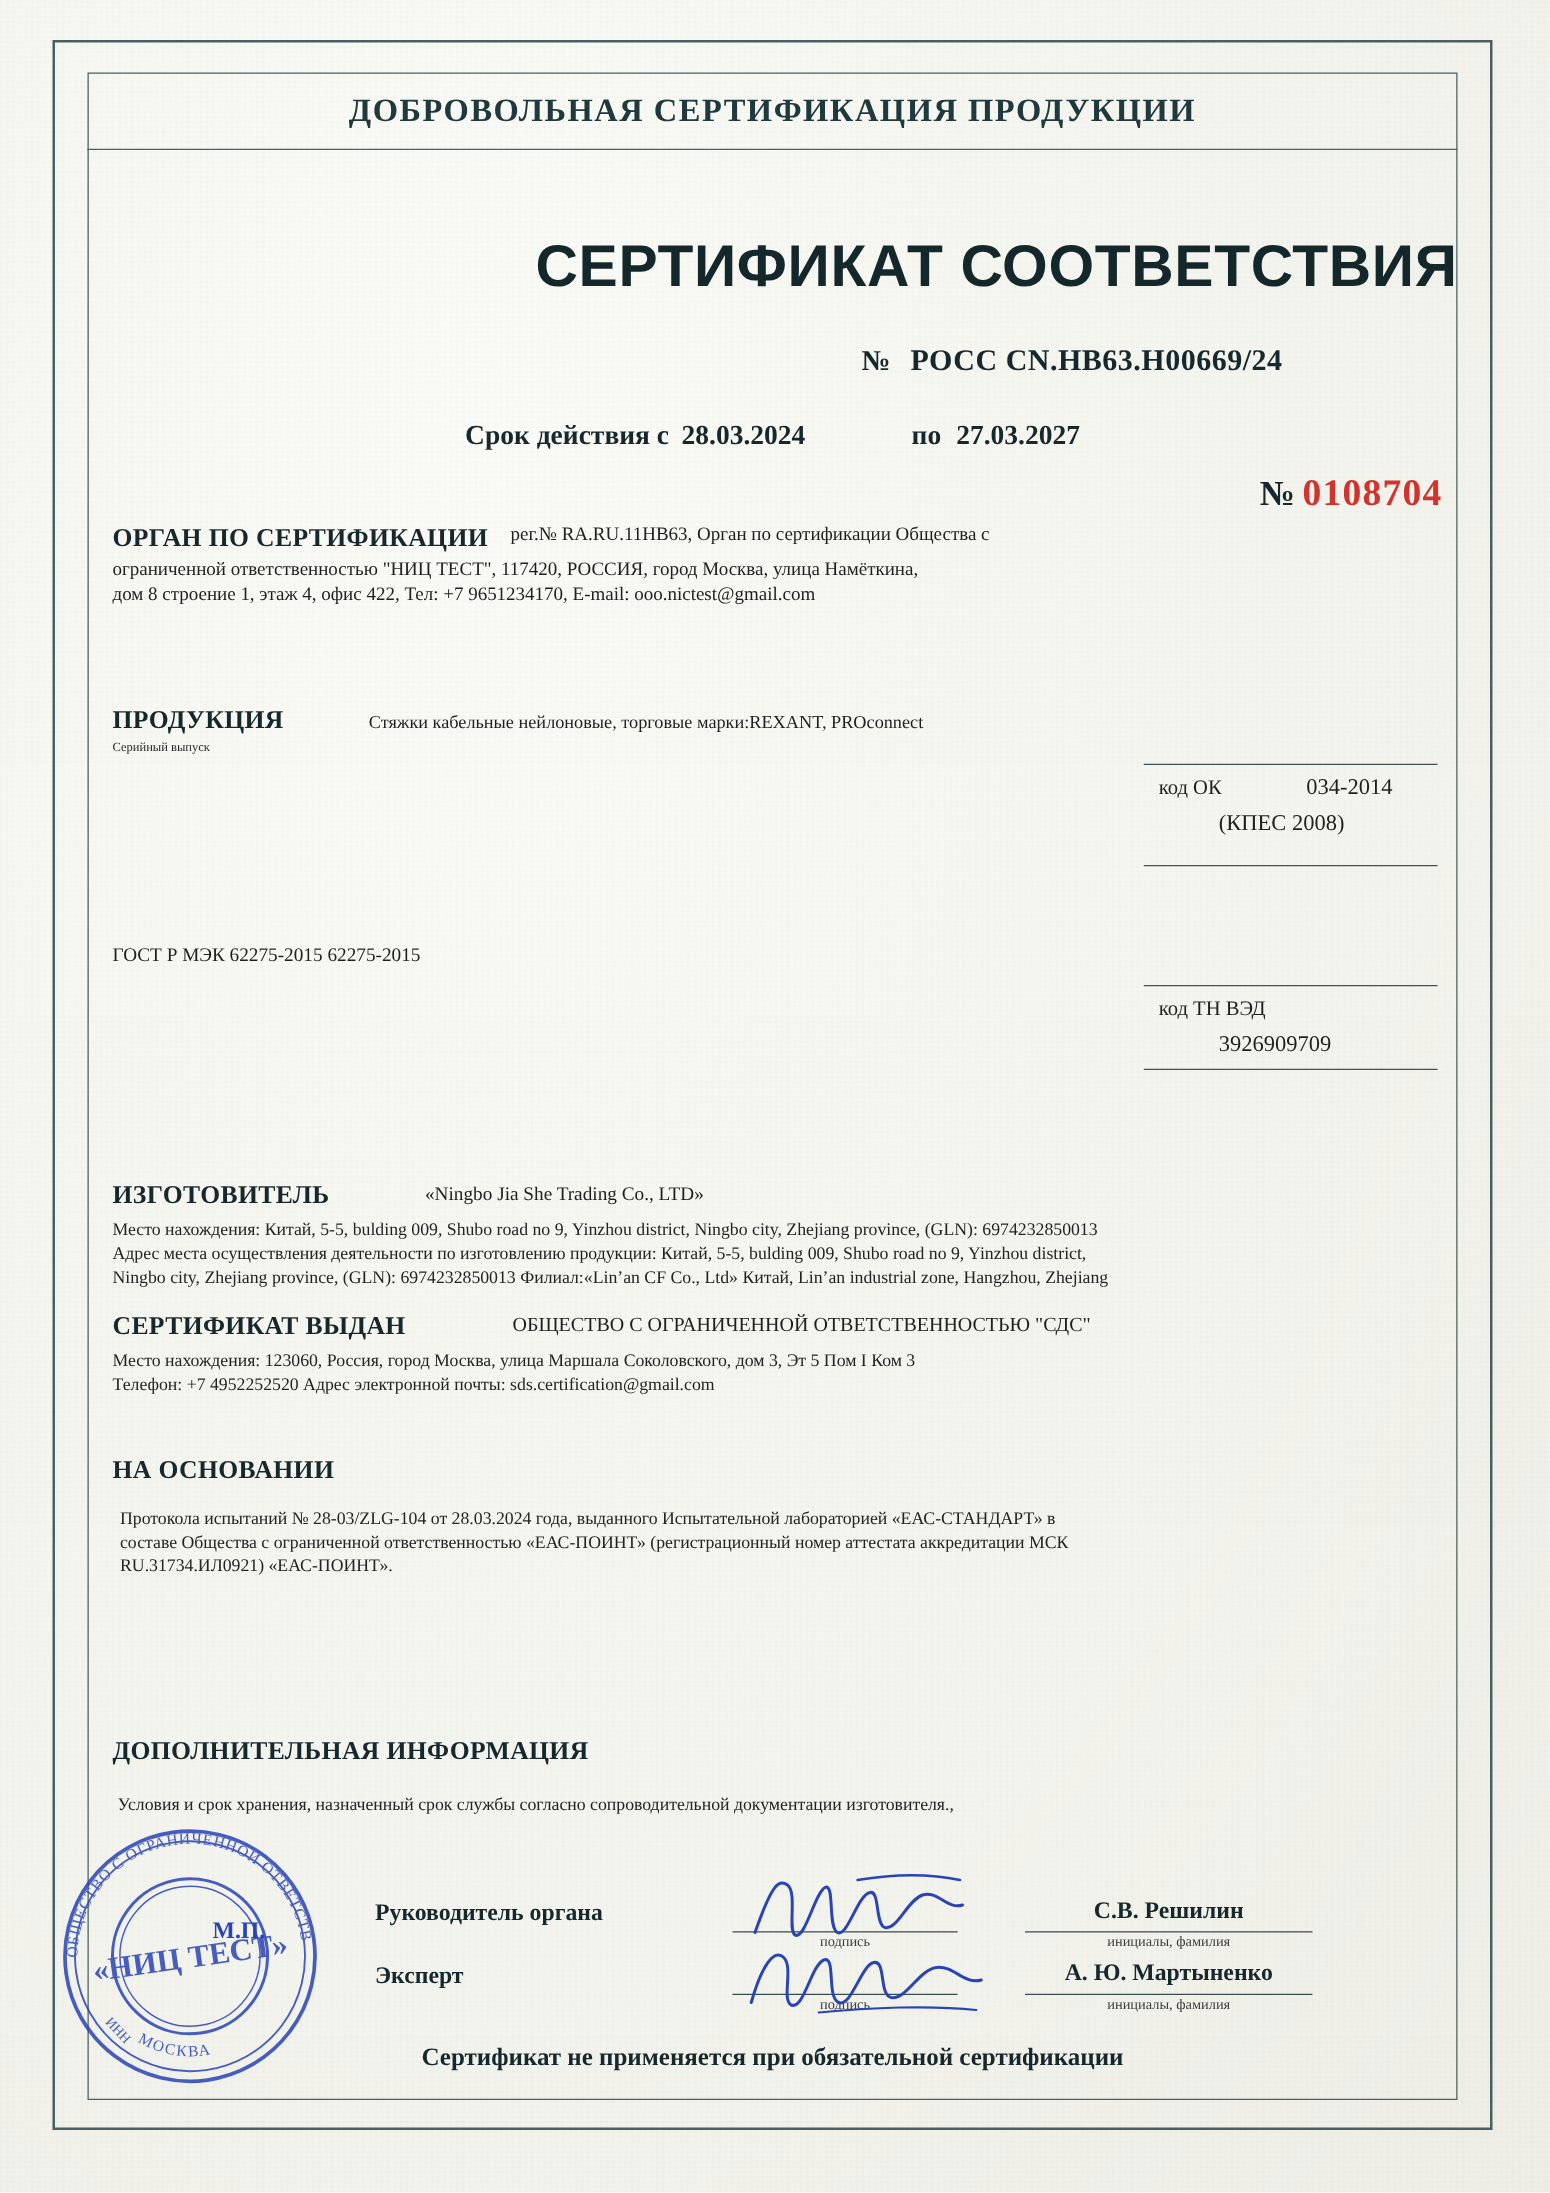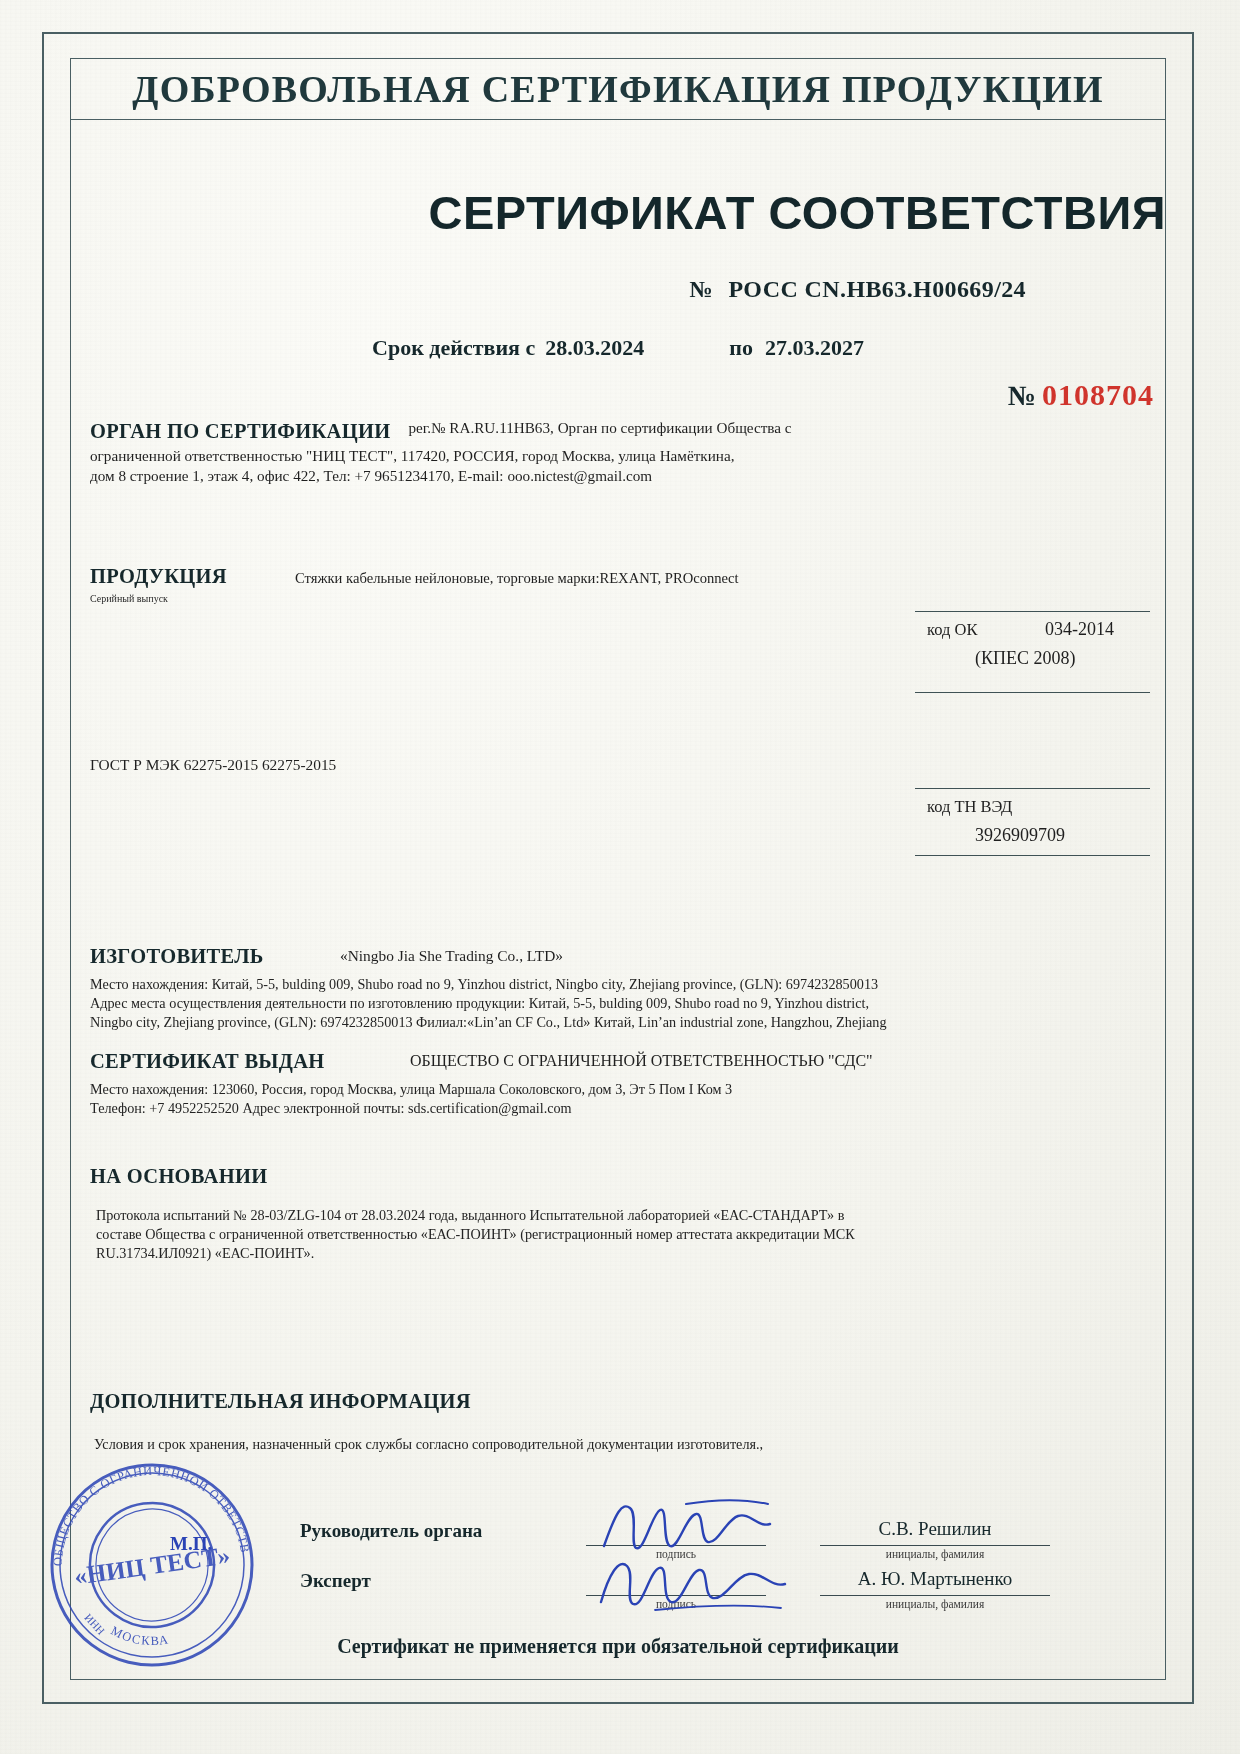--- a/index.html
+++ b/index.html
@@ -56,21 +56,21 @@
     height: 62px;
     border-bottom: 1px solid #4a5f63;
     box-sizing: border-box;
     display: flex;
     align-items: center;
     justify-content: center;
   }
   .header-title {
     font-family: "Liberation Serif", serif;
     font-weight: bold;
-    font-size: 38px;
+    font-size: 26px;
     letter-spacing: 1.2px;
     color: #20393d;
     white-space: nowrap;
   }
 
   .main-title {
     position: absolute;
     left: 70px; top: 185px;
     width: 1096px;
     text-align: right;
@@ -244,20 +244,21 @@
   }
   #cap-1 { left: 586px; top: 1548px; width: 180px; }
   #cap-2 { left: 586px; top: 1598px; width: 180px; }
   #cap-3 { left: 820px; top: 1548px; width: 230px; }
   #cap-4 { left: 820px; top: 1598px; width: 230px; }
 
   .sig-name {
     position: absolute;
     font-size: 19px;
     color: #16282c;
+    font-weight: bold;
   }
   #name-1 { left: 820px; top: 1518px; width: 230px; text-align: center; }
   #name-2 { left: 820px; top: 1568px; width: 230px; text-align: center; }
 
   .scribble {
     position: absolute;
     pointer-events: none;
   }
   #scribble-1 { left: 600px; top: 1494px; }
   #scribble-2 { left: 595px; top: 1548px; }

